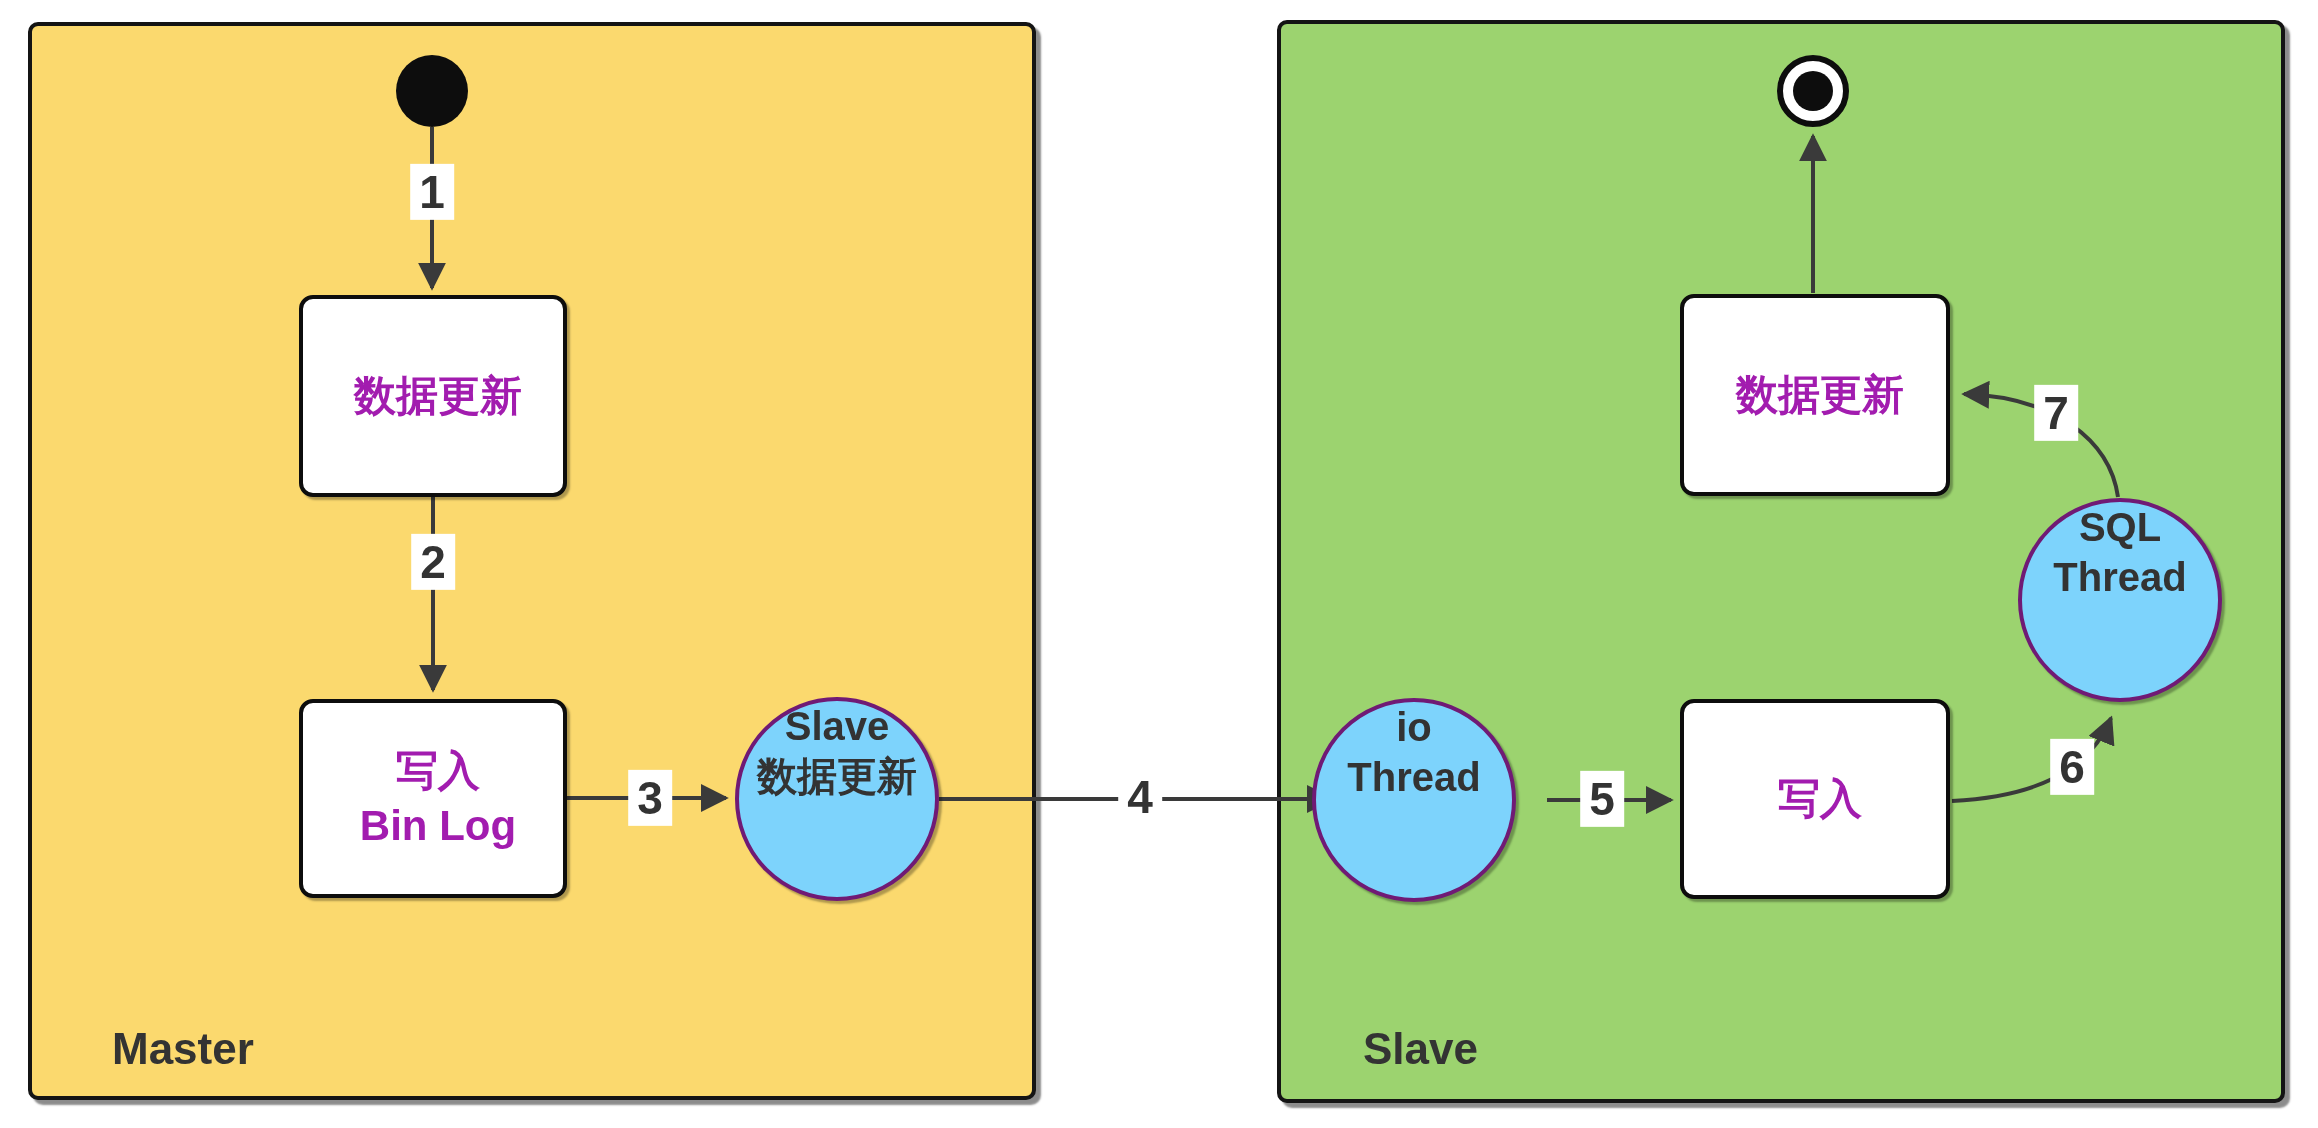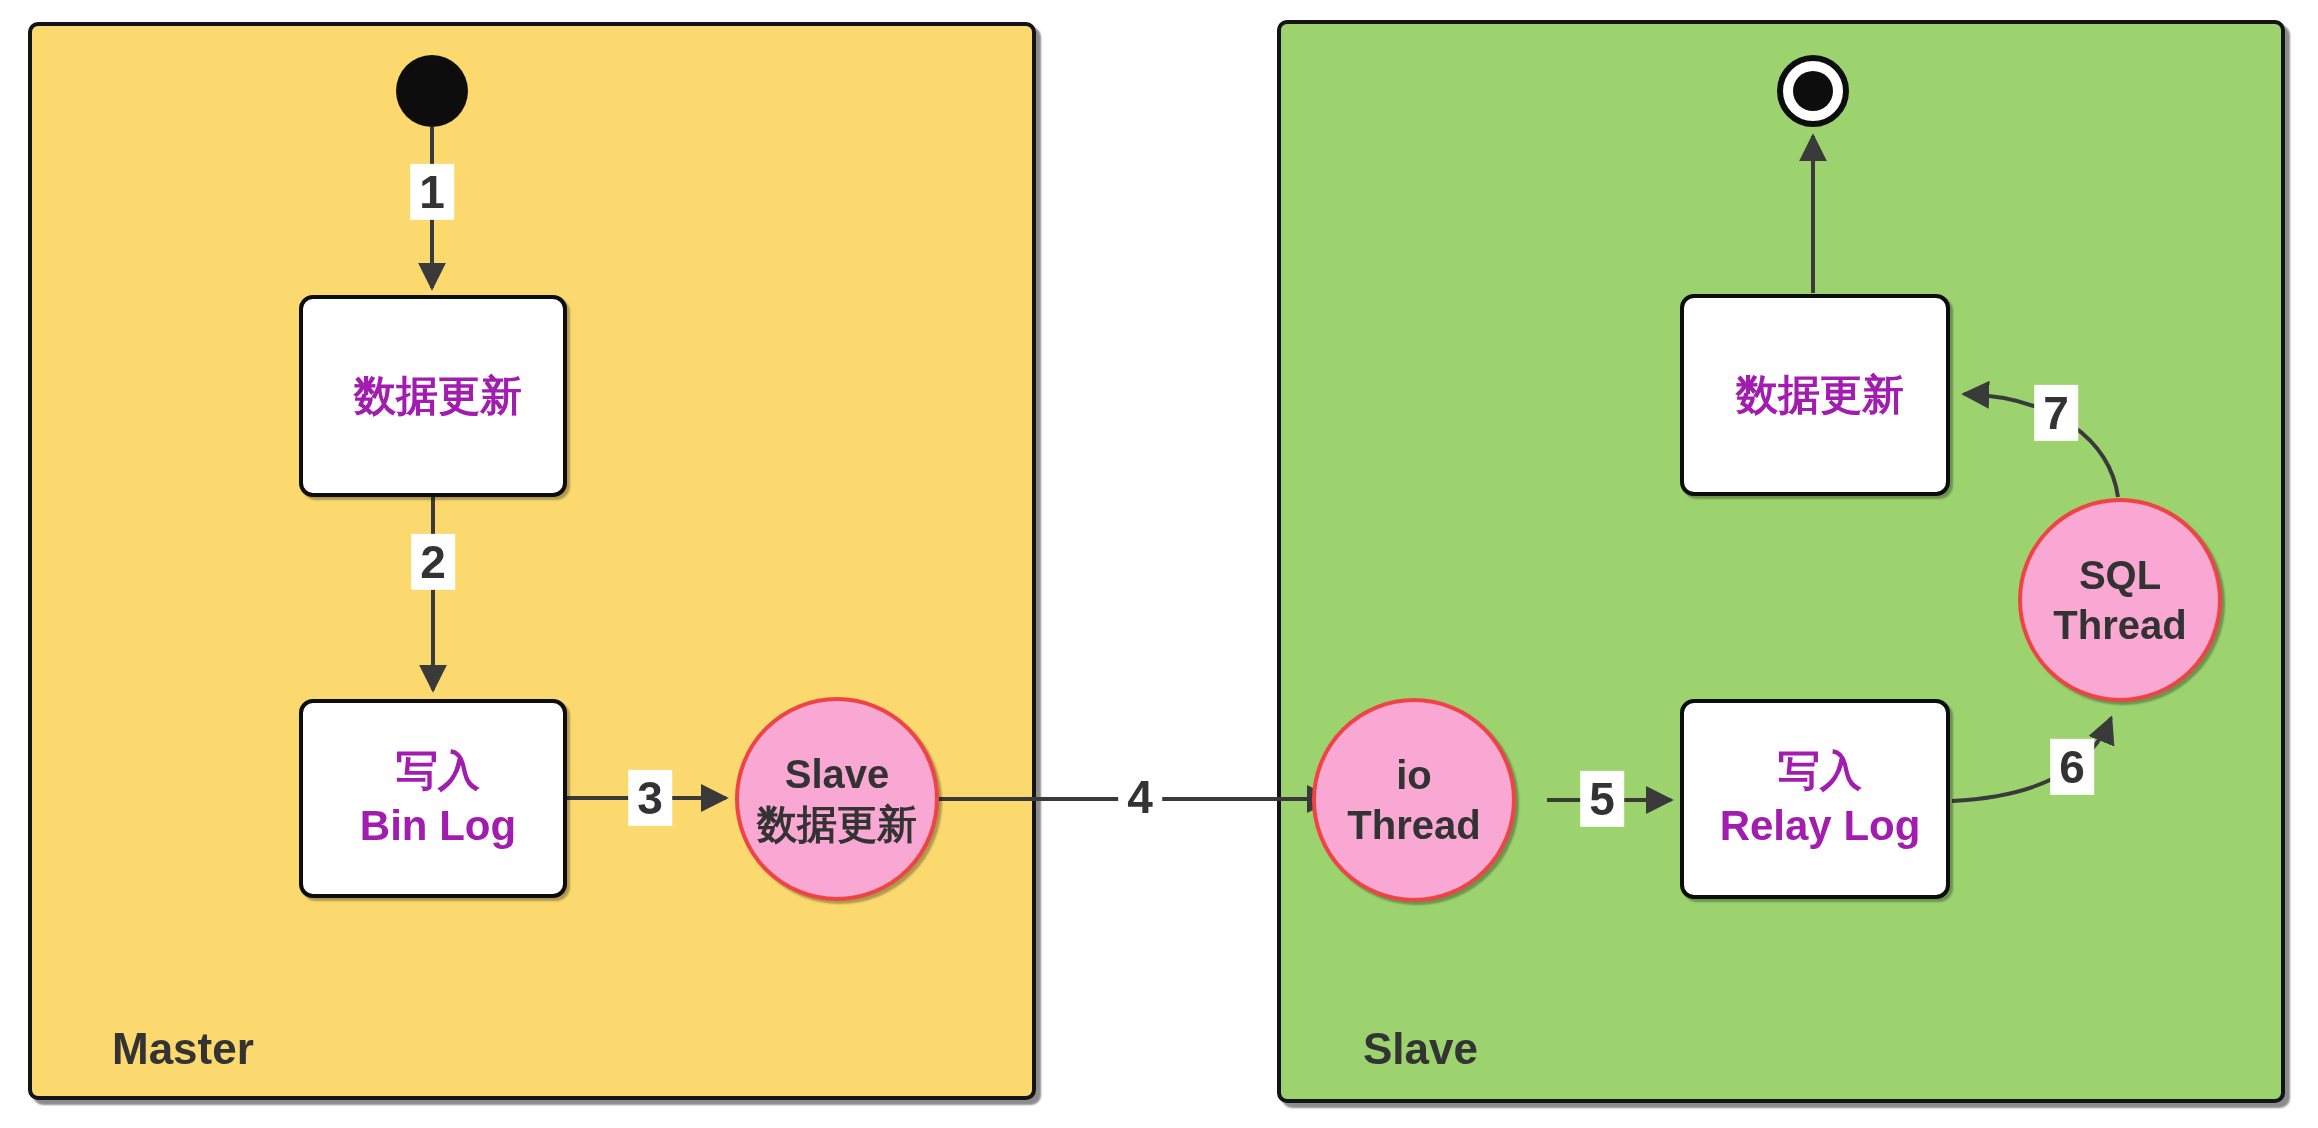--- a/index.html
+++ b/index.html
@@ -49,30 +49,30 @@
     justify-content: center;
     text-align: center;
     font-size: 42px;
     font-weight: bold;
     color: #a21caf;
     line-height: 1.3;
     padding-left: 10px;
   }
   .node-circle {
     position: absolute;
-    background: #f9a8d4;
-    border: 4px solid #ef4444;
+    background: #7dd3fc;
+    border: 4px solid #701a75;
     border-radius: 50%;
     box-shadow: 3px 3px 2px rgba(0,0,0,0.30);
     box-sizing: border-box;
     width: 204px; height: 204px;
     display: flex;
     flex-direction: column;
     align-items: center;
-    justify-content: center;
+    justify-content: flex-start;
     text-align: center;
     font-size: 40px;
     font-weight: bold;
     color: #333333;
     line-height: 1.25;
   }
   .box-master-update { left: 299px; top: 295px; width: 268px; height: 202px; }
   .box-binlog        { left: 299px; top: 699px; width: 268px; height: 199px; }
   .circle-slave-service { left: 735px;  top: 697px; }
   .circle-io            { left: 1312px; top: 698px; }
@@ -165,21 +165,20 @@
     <span>Slave</span>
     <span>数据更新</span>
   </div>
 
   <div class="node-circle circle-io">
     <span>io</span>
     <span>Thread</span>
   </div>
   <div class="node-box box-relay">
     <span>写入</span>
-    <span>Relay Log</span>
   </div>
   <div class="node-circle circle-sql">
     <span>SQL</span>
     <span>Thread</span>
   </div>
   <div class="node-box box-slave-update">
     <span>数据更新</span>
   </div>
 
   <div class="edge-label el-1">1</div>

